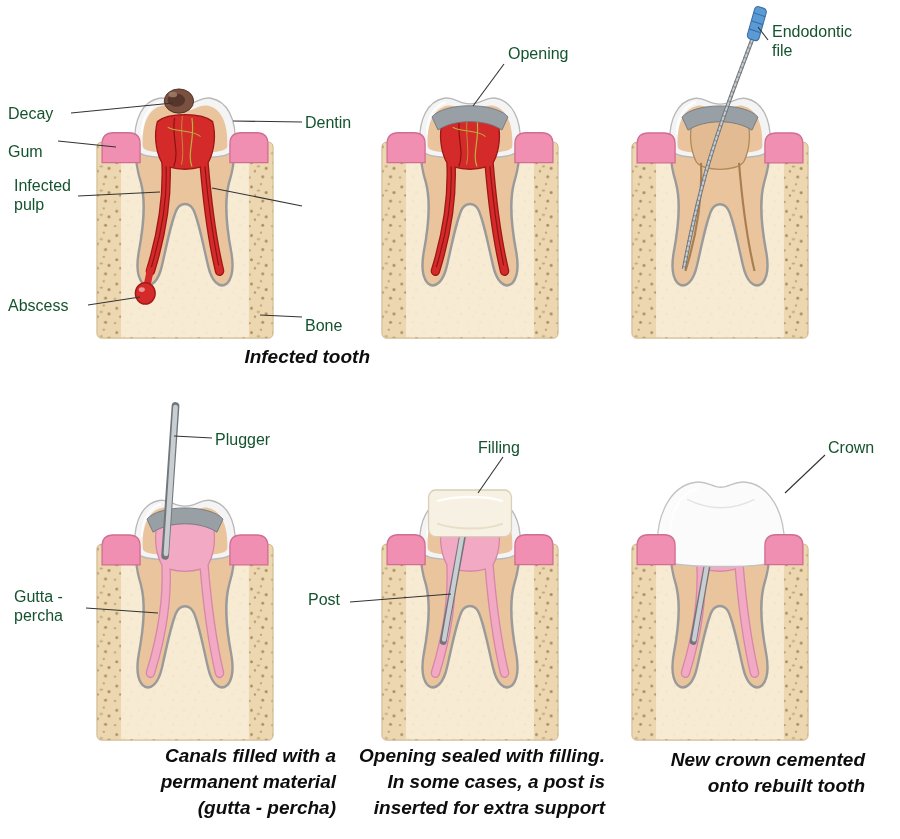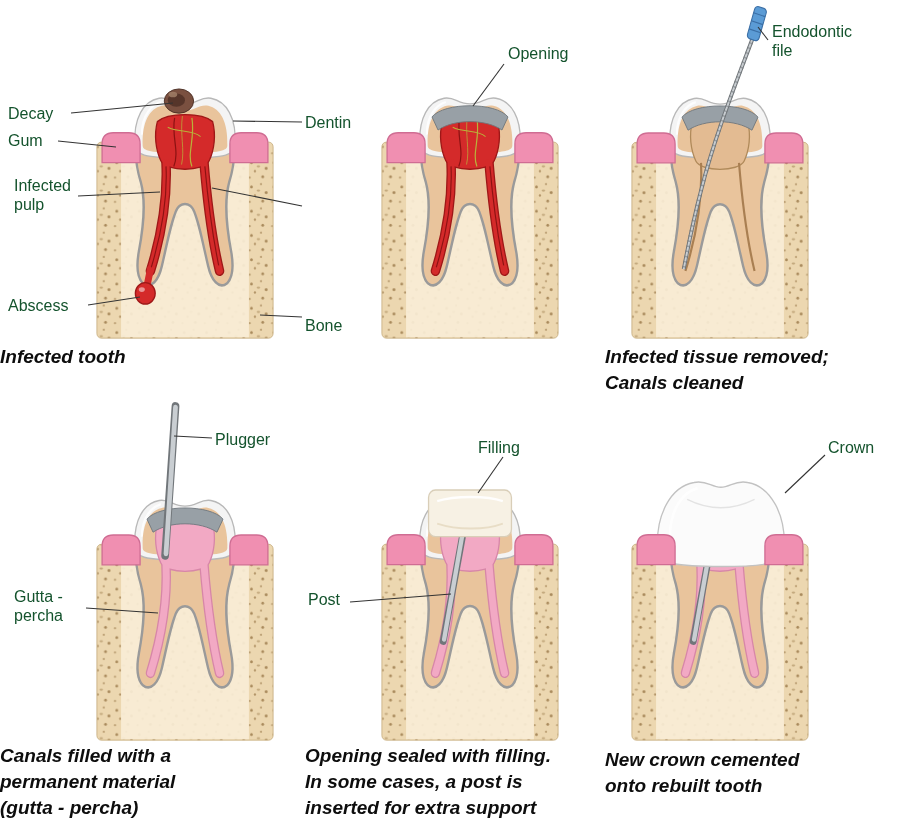--- a/index.html
+++ b/index.html
@@ -6,21 +6,21 @@
   html,body{background:#fff}
   body{width:900px;height:839px;font-family:"Liberation Sans",sans-serif;color:#111;overflow:hidden}
   .canvas{position:relative;width:900px;height:839px;background:#fff}
   .panel{position:absolute}
   .tooth-slot{position:absolute}
   .tooth-slot svg{display:block;width:100%;height:100%;overflow:visible}
   .leaders{position:absolute;left:0;top:0;pointer-events:none;overflow:visible}
   .leaders line{stroke:#333;stroke-width:1.1}
   .lbl{position:absolute;font-size:16px;line-height:19px;white-space:pre-line;color:#14532d}
   .lbl.r{text-align:left}
-  .caption{position:absolute;text-align:left;font-weight:bold;font-style:italic;font-size:19px;line-height:26px;white-space:pre-line;color:#0d0d0d}
+  .caption{position:absolute;text-align:right;font-weight:bold;font-style:italic;font-size:19px;line-height:26px;white-space:pre-line;color:#0d0d0d}
 </style>
 </head>
 <body>
 
 <div class="canvas">
 
   <section class="panel" style="left:0;top:0;width:330px;height:405px">
     <div class="tooth-slot" style="left:90px;top:60px;width:190px;height:280px">
         <svg viewBox="0 0 220 300" width="100%" height="100%" preserveAspectRatio="none" xmlns="http://www.w3.org/2000/svg">
           <defs>
@@ -66,21 +66,21 @@
     <svg class="leaders" width="330" height="405">
       <line x1="71" y1="113" x2="173" y2="103"></line>
       <line x1="58" y1="141" x2="116" y2="147"></line>
       <line x1="78" y1="196" x2="160" y2="192"></line>
       <line x1="88" y1="305" x2="140" y2="297"></line>
       <line x1="302" y1="122" x2="233" y2="121"></line>
       <line x1="302" y1="206" x2="212" y2="188"></line>
       <line x1="302" y1="317" x2="260" y2="315"></line>
     </svg>
     <div class="lbl r" style="left:8px;top:104px;width:60px">Decay</div>
-    <div class="lbl r" style="left:8px;top:131px;width:47px">Gum</div>
+    <div class="lbl r" style="left:8px;top:142px;width:47px">Gum</div>
     <div class="lbl" style="left:14px;top:176px;width:72px">Infected
 pulp</div>
     <div class="lbl r" style="left:8px;top:296px;width:77px">Abscess</div>
     <div class="lbl" style="left:305px;top:113px;width:60px">Dentin</div>
     <div class="lbl" style="left:305px;top:316px;width:50px">Bone</div>
     <div class="caption" style="left:0;top:344px;width:370px">Infected tooth</div>
   </section>
 
   <section class="panel" style="left:330px;top:0;width:285px;height:405px">
     <div class="tooth-slot" style="left:45px;top:60px;width:190px;height:280px">
@@ -163,22 +163,20 @@
             <line x1="-7" y1="-17" x2="7" y2="-17" stroke="#3a6ea5" stroke-width="1.2"></line>
             <line x1="-7" y1="-8" x2="7" y2="-8" stroke="#3a6ea5" stroke-width="1.2"></line>
           </g>
         </svg>
       </div>
     <svg class="leaders" width="285" height="405">
       <line x1="153" y1="40" x2="143" y2="27"></line>
     </svg>
     <div class="lbl" style="left:157px;top:22px;width:110px">Endodontic
 file</div>
-    <div class="caption" style="left:-10px;top:344px;width:260px">Infected tissue removed;
-Canals cleaned</div>
   </section>
 
   <section class="panel" style="left:330px;top:405px;width:285px;height:434px">
     <div class="tooth-slot" style="left:45px;top:57px;width:190px;height:280px">
         <svg viewBox="0 0 220 300" width="100%" height="100%" preserveAspectRatio="none" xmlns="http://www.w3.org/2000/svg">
           <defs>
             <pattern id="boneP4" width="26" height="26" patternUnits="userSpaceOnUse">
               <rect width="26" height="26" fill="#ecd7b0"></rect>
               <circle cx="5" cy="6" r="1.6" fill="#a98a5c"></circle>
               <circle cx="16" cy="3" r="1.2" fill="#a98a5c" opacity=".8"></circle>

